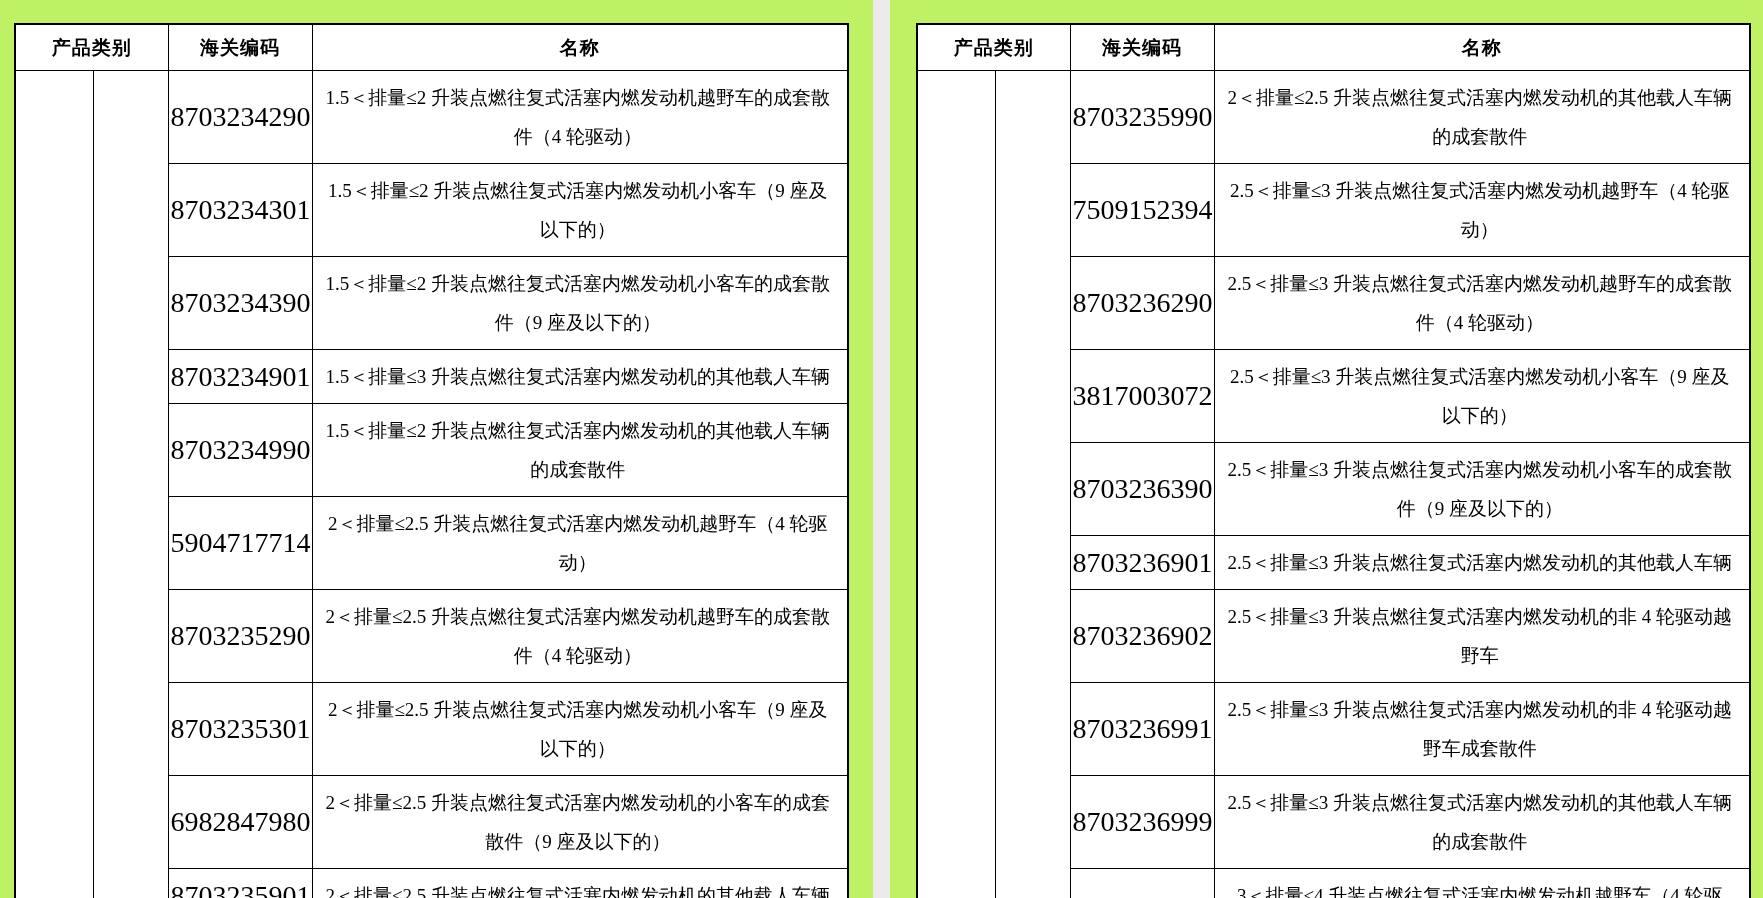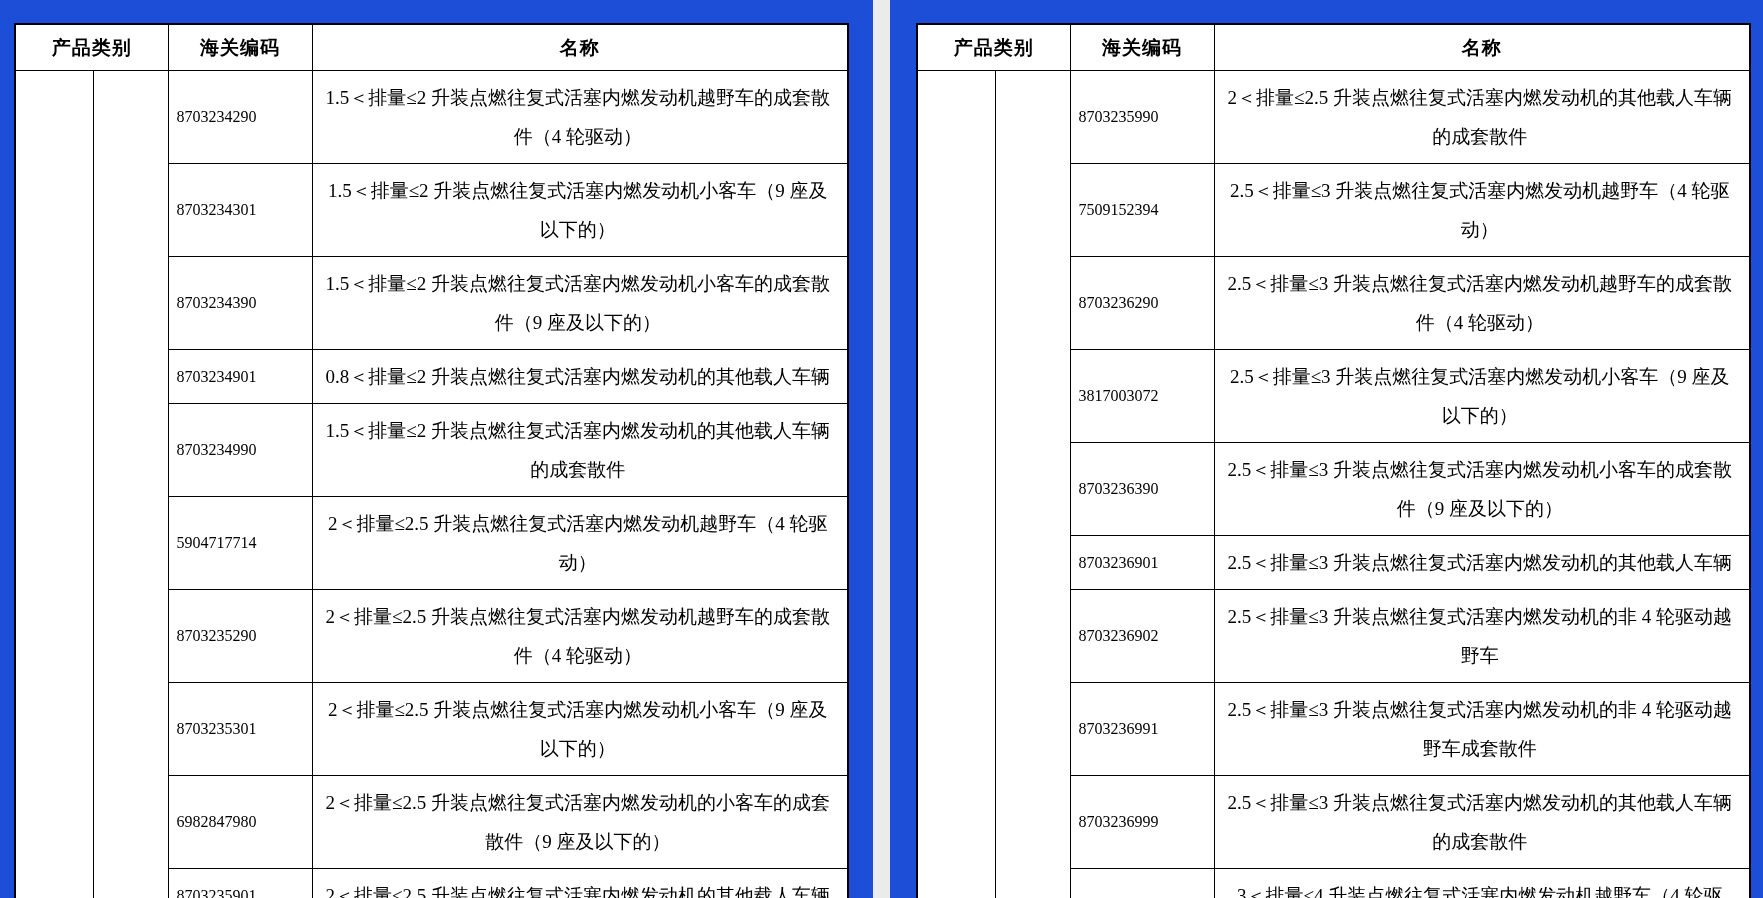--- a/index.html
+++ b/index.html
@@ -9,21 +9,21 @@
     width: 1763px;
     height: 898px;
     overflow: hidden;
     font-family: "Liberation Serif", "DejaVu Serif", serif;
     color: #000;
   }
   .canvas {
     position: relative;
     width: 1763px;
     height: 898px;
-    background: #1d4ed8;
+    background: #bef264;
   }
   .page-gap {
     position: absolute;
     left: 873px;
     top: 0;
     width: 17px;
     height: 898px;
     background: #ebebeb;
   }
   table.hs-table {
@@ -46,23 +46,23 @@
   }
   .hs-table th {
     height: 45px;
     font-size: 19px;
     font-weight: bold;
     text-align: center;
     letter-spacing: 1px;
     padding: 0;
   }
   .hs-table td.code-cell {
-    font-size: 16px;
+    font-size: 28px;
     text-align: left;
-    padding: 7px 8px;
+    padding: 7px 2px;
     height: 53px;
     box-sizing: border-box;
   }
   .hs-table td.name-cell {
     font-size: 19px;
     text-align: center;
     line-height: 39px;
     padding: 7px 14px 7px 10px;
     height: 53px;
     box-sizing: border-box;
@@ -102,21 +102,21 @@
         <tr>
           <td class="code-cell">8703234301</td>
           <td class="name-cell">1.5＜排量≤2 升装点燃往复式活塞内燃发动机小客车（9 座及以下的）</td>
         </tr>
         <tr>
           <td class="code-cell">8703234390</td>
           <td class="name-cell">1.5＜排量≤2 升装点燃往复式活塞内燃发动机小客车的成套散件（9 座及以下的）</td>
         </tr>
         <tr>
           <td class="code-cell">8703234901</td>
-          <td class="name-cell">0.8＜排量≤2 升装点燃往复式活塞内燃发动机的其他载人车辆</td>
+          <td class="name-cell">1.5＜排量≤3 升装点燃往复式活塞内燃发动机的其他载人车辆</td>
         </tr>
         <tr>
           <td class="code-cell">8703234990</td>
           <td class="name-cell">1.5＜排量≤2 升装点燃往复式活塞内燃发动机的其他载人车辆的成套散件</td>
         </tr>
         <tr>
           <td class="code-cell">5904717714</td>
           <td class="name-cell">2＜排量≤2.5 升装点燃往复式活塞内燃发动机越野车（4 轮驱动）</td>
         </tr>
         <tr>

